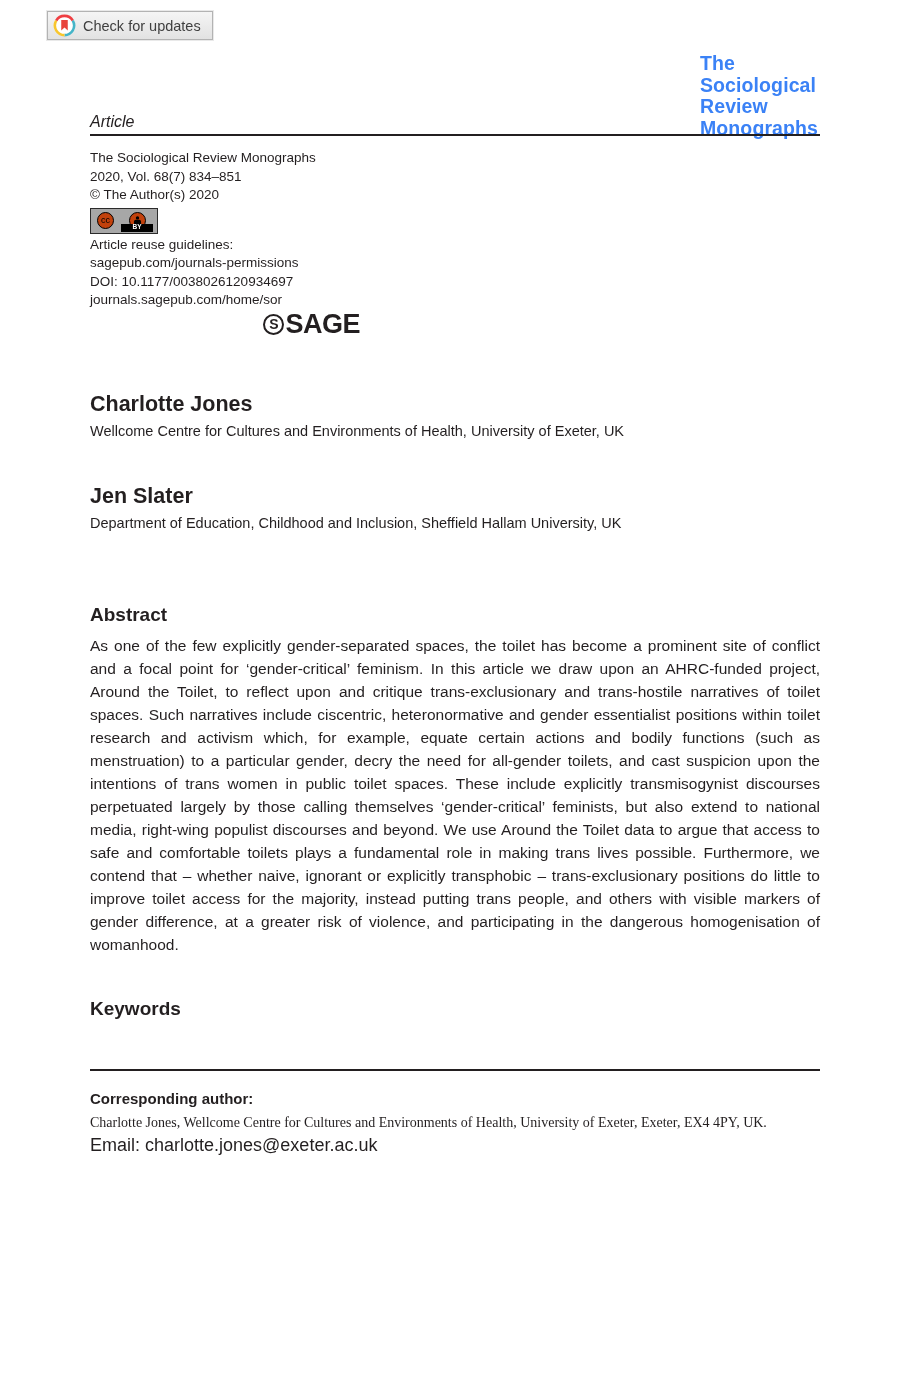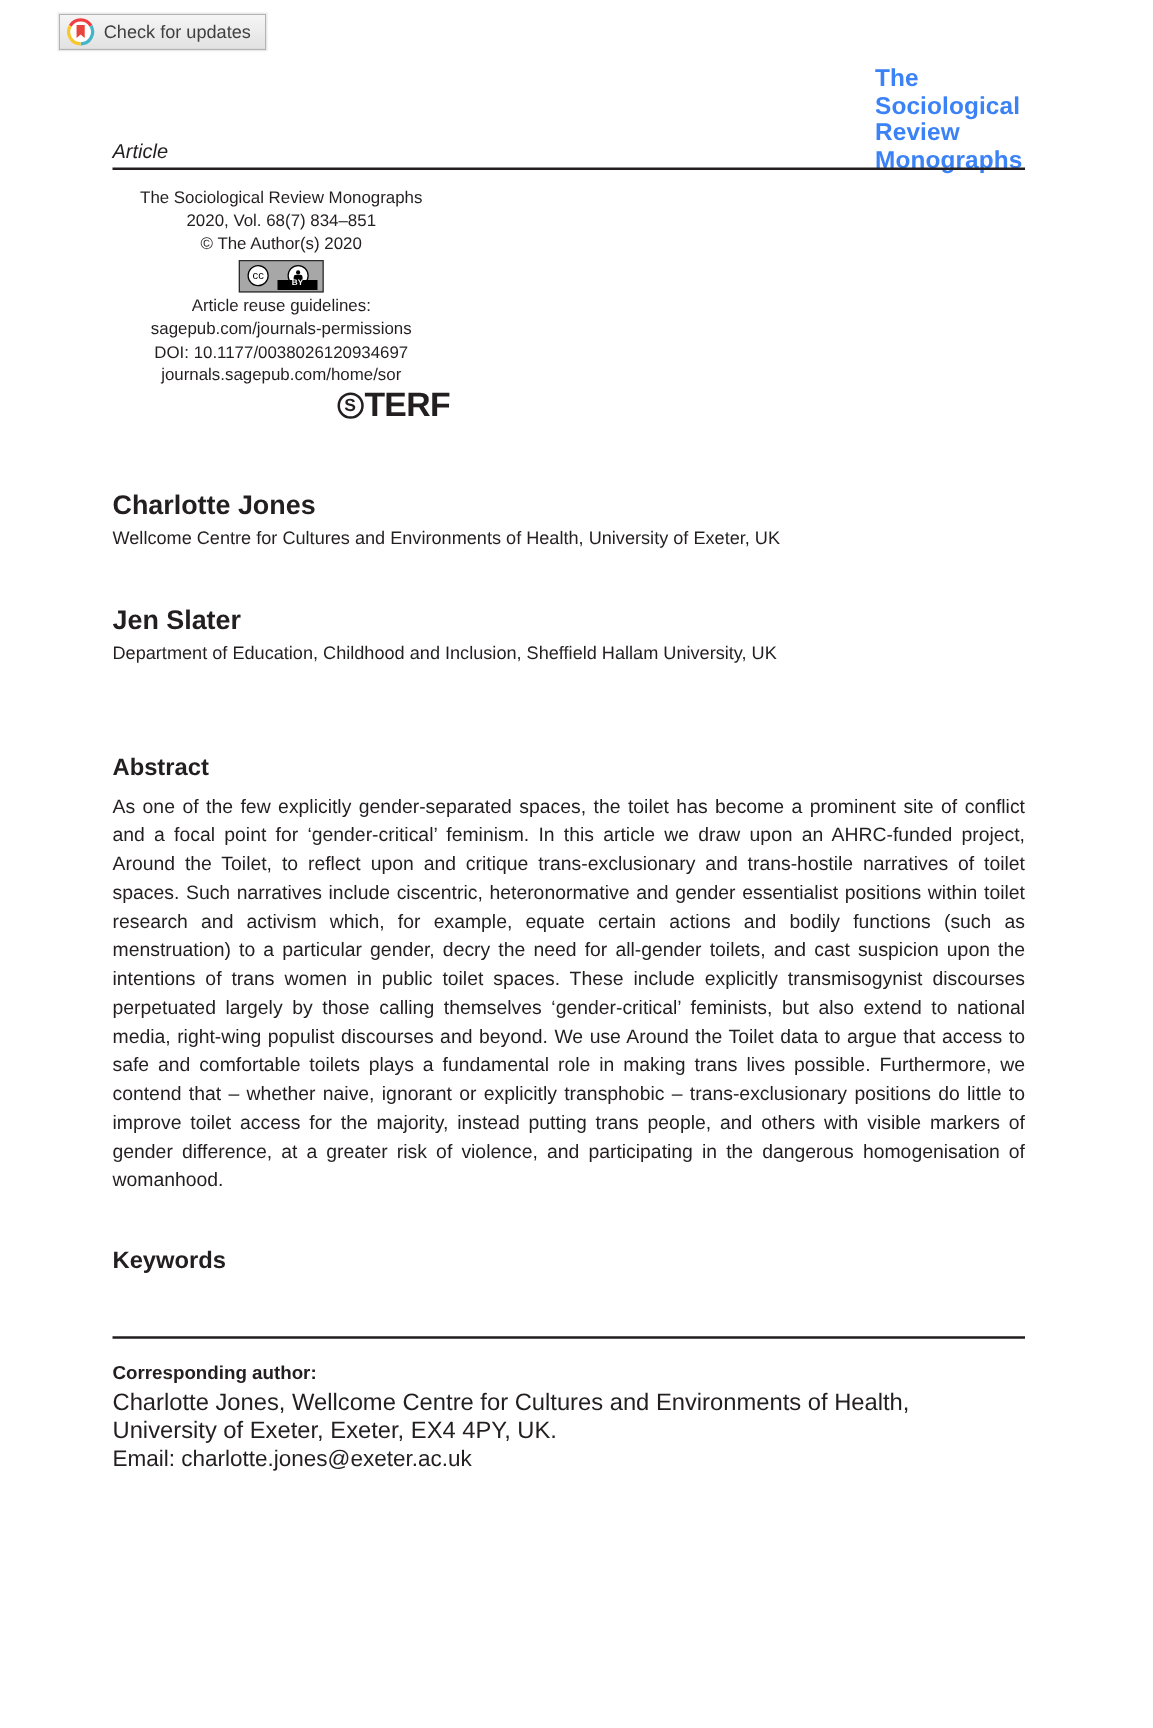--- a/index.html
+++ b/index.html
@@ -32,33 +32,33 @@
   .content{position:absolute;left:90px;top:0;width:730px;}
   .article-type{padding-top:113px;font-size:16px;font-style:italic;}
   .head-rule,.foot-rule{border:none;border-top:2px solid #231f20;margin:0;}
   .head-rule{margin-top:3px;}
 
   .title-row{display:flex;justify-content:space-between;}
   .title{margin:27px 0 0 0;font-size:31px;line-height:38.5px;font-weight:bold;letter-spacing:-0.2px;}
   .t-line{white-space:nowrap;}
   .title sup{font-size:58%;vertical-align:super;line-height:0;}
 
-  .meta{margin-top:13px;width:270px;text-align:center;font-size:13.5px;line-height:18.5px;}
+  .meta{margin-top:13px;width:270px;text-align:left;font-size:13.5px;line-height:18.5px;}
   .meta .m-line{white-space:nowrap;}
   .meta .link{cursor:pointer;}
 
   
   .cc-badge{
     position:relative;display:inline-block;width:68px;height:26px;
     background:#a7a7a7;border:1px solid #2b2b2b;box-sizing:border-box;
     margin:3px 0 2px 0;vertical-align:middle;cursor:pointer;
   }
   .cc-circle{
     position:absolute;top:3px;width:17px;height:17px;border:1.7px solid #000;
-    border-radius:50%;background:#ffffff;box-sizing:border-box;
+    border-radius:50%;background:#c2410c;box-sizing:border-box;
     display:flex;align-items:center;justify-content:center;
     font-size:9px;font-weight:normal;color:#000;line-height:1;
   }
   .cc-circle.cc{left:6px;}
   .cc-circle.person{left:38px;padding:0;}
   .by-strip{
     position:absolute;right:4px;bottom:1px;width:32px;height:8px;
     background:#000;color:#fff;font-size:6.5px;font-weight:bold;
     display:flex;align-items:center;justify-content:center;line-height:1;
   }
@@ -81,21 +81,21 @@
   
   .abstract{margin-top:73px;}
   .section-heading{font-size:19px;font-weight:bold;}
   .abstract-text{margin:8px 0 0 0;font-size:15.5px;line-height:23px;text-align:justify;}
   .keywords{margin-top:42px;}
   .kw-text{margin-top:7px;font-size:15.5px;}
 
   .foot-rule{margin-top:49px;}
   .correspondence{margin-top:19px;}
   .corr-heading{font-size:15px;font-weight:bold;}
-  .corr-text{font-size:19px;line-height:22px;margin-top:5px;width:724px;}
+  .corr-text{font-size:14px;line-height:22px;margin-top:5px;width:724px;font-family:Liberation Serif, serif;}
   .corr-email{font-size:18px;line-height:22px;cursor:pointer;}
 </style>
 </head>
 <body>
 
 <div class="page">
 
   <div class="check-badge">
     <span class="crossmark">
       <svg width="23" height="23" viewBox="0 0 24 24" aria-hidden="true">
@@ -135,21 +135,21 @@
             </svg>
           </span>
           <span class="by-strip">BY</span>
         </div>
         <div class="m-line">Article reuse guidelines:</div>
         <div class="m-line link">sagepub.com/journals-permissions</div>
         <div class="m-line link">DOI: 10.1177/0038026120934697</div>
         <div class="m-line link">journals.sagepub.com/home/sor</div>
         <div class="sage-logo">
           <span class="sage-s">S</span>
-          <span class="sage-word">TERF</span>
+          <span class="sage-word">SAGE</span>
         </div>
       </div>
     </div>
 
     <div class="authors">
       <div class="author">
         <div class="author-name">Charlotte Jones</div>
         <div class="author-affil">Wellcome Centre for Cultures and Environments of Health, University of Exeter, UK</div>
       </div>
       <div class="author">

